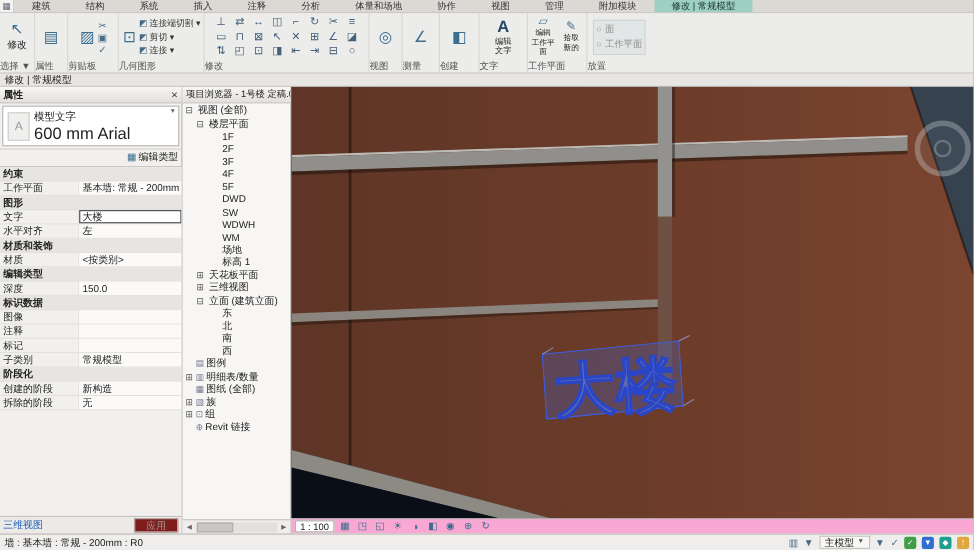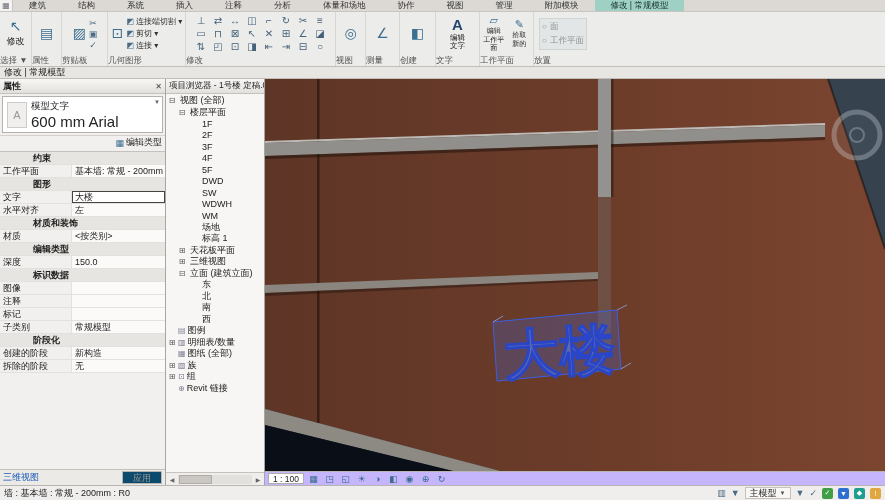--- a/index.html
+++ b/index.html
@@ -54,46 +54,46 @@
   .combrow{height:15px;margin:2px 2px 1px;border:1px solid #b5b2ae;background:#fff;display:flex;align-items:center;padding:0 3px;}
   .combrow .arr{margin-left:auto;font-size:6px;color:#555;}
   .editrow{height:16px;display:flex;justify-content:flex-end;align-items:center;padding:0 2px 2px;border-bottom:1px solid #c5c2be;}
   .edittype{display:flex;align-items:center;gap:2px;font-size:9px;color:#222;background:none;border:1px solid transparent;}
   .edittype .ic{color:#3c6e8f;font-size:9px;}
   .pgrid{flex:1;overflow:hidden;background:#f1f0ee;}
   .prow{display:flex;height:13px;border-bottom:1px solid #e3e1de;align-items:center;}
   .prow .lbl{width:72px;padding:0 3px;border-right:1px solid #e3e1de;white-space:nowrap;overflow:hidden;color:#222;}
   .prow .val{flex:1;height:100%;display:flex;align-items:center;padding:0 3px;background:#fbfaf9;white-space:nowrap;overflow:hidden;}
   .prow.header{background:#e7e5e1;font-weight:bold;}
-  .prow.header .lbl{width:auto;border:none;flex:1;margin-left:30px;}
+  .prow.header .lbl{width:auto;border:none;flex:1;}
   .prow.editing .val{background:#fff;outline:1px solid #444;outline-offset:-1px;}
   .pfoot{height:16px;margin-top:auto;border-top:1px solid #c5c2be;display:flex;align-items:center;padding:0 3px;background:#eceae7;}
   .pfoot .help{color:#1b5cb8;}
-  .pfoot .apply{margin-left:auto;border:1px solid #b9b6b2;background:#0c4a6e;color:#9a9792;padding:0 10px;height:13px;font-size:9px;}
+  .pfoot .apply{margin-left:auto;border:1px solid #b9b6b2;background:#7f1d1d;color:#9a9792;padding:0 10px;height:13px;font-size:9px;}
 
   
   .browser{width:99px;background:#f7f6f4;border-right:1px solid #a9a6a2;display:flex;flex-direction:column;}
   .bhead{font-size:8.5px;}
   .tree{flex:1;overflow:hidden;padding-top:1px;}
   .trow{height:11.5px;display:flex;align-items:center;gap:2px;white-space:nowrap;overflow:hidden;font-size:9px;color:#222;}
   .trow .exp{width:8px;text-align:center;font-size:8px;color:#555;flex:0 0 auto;}
   .trow .tic{font-size:8px;color:#7a7a92;flex:0 0 auto;}
   .lvl0{padding-left:2px;}
   .lvl1{padding-left:12px;}
   .lvl2{padding-left:24px;}
   .hscroll{height:13px;border-top:1px solid #c5c2be;background:#efeeec;display:flex;align-items:center;}
   .hbtn{width:12px;text-align:center;font-size:6px;color:#666;}
   .htrack{flex:1;height:9px;background:#e3e1de;position:relative;}
   .hthumb{position:absolute;left:1px;top:0;width:45%;height:100%;background:#cac7c3;border:1px solid #b0ada9;}
 
   
   .viewcol{width:620px;display:flex;flex-direction:column;}
   .viewport{height:392px;position:relative;background:#37424f;}
   .viewport svg{display:block;width:620px;height:392px;}
-  .viewbar{height:14px;background:#c4b5fd;border-top:1px solid #b9b6b2;display:flex;align-items:center;gap:3px;padding:0 3px;}
+  .viewbar{height:14px;background:#f9a8d4;border-top:1px solid #b9b6b2;display:flex;align-items:center;gap:3px;padding:0 3px;}
   .scalebox{border:1px solid #b0ada9;background:#fff;padding:0 4px;height:11px;line-height:10px;font-size:8.5px;display:flex;align-items:center;}
   .vic{width:13px;height:12px;display:flex;align-items:center;justify-content:center;font-size:9px;color:#3a6b8a;}
 
   
   .statusbar{height:15px;background:#efeeec;border-top:1px solid #b9b6b2;display:flex;align-items:center;padding:0 4px;gap:5px;font-size:9px;}
   .sspacer{flex:1;}
   .sic{font-size:9px;color:#4a6b85;}
   .mainmodel{display:flex;align-items:center;gap:3px;border:1px solid #c5c2be;background:#f8f7f5;padding:0 4px;height:12px;}
   .mainmodel .arr{font-size:6px;color:#555;}
   .chip{width:11px;height:11px;border-radius:2px;display:flex;align-items:center;justify-content:center;color:#fff;font-size:7px;}

